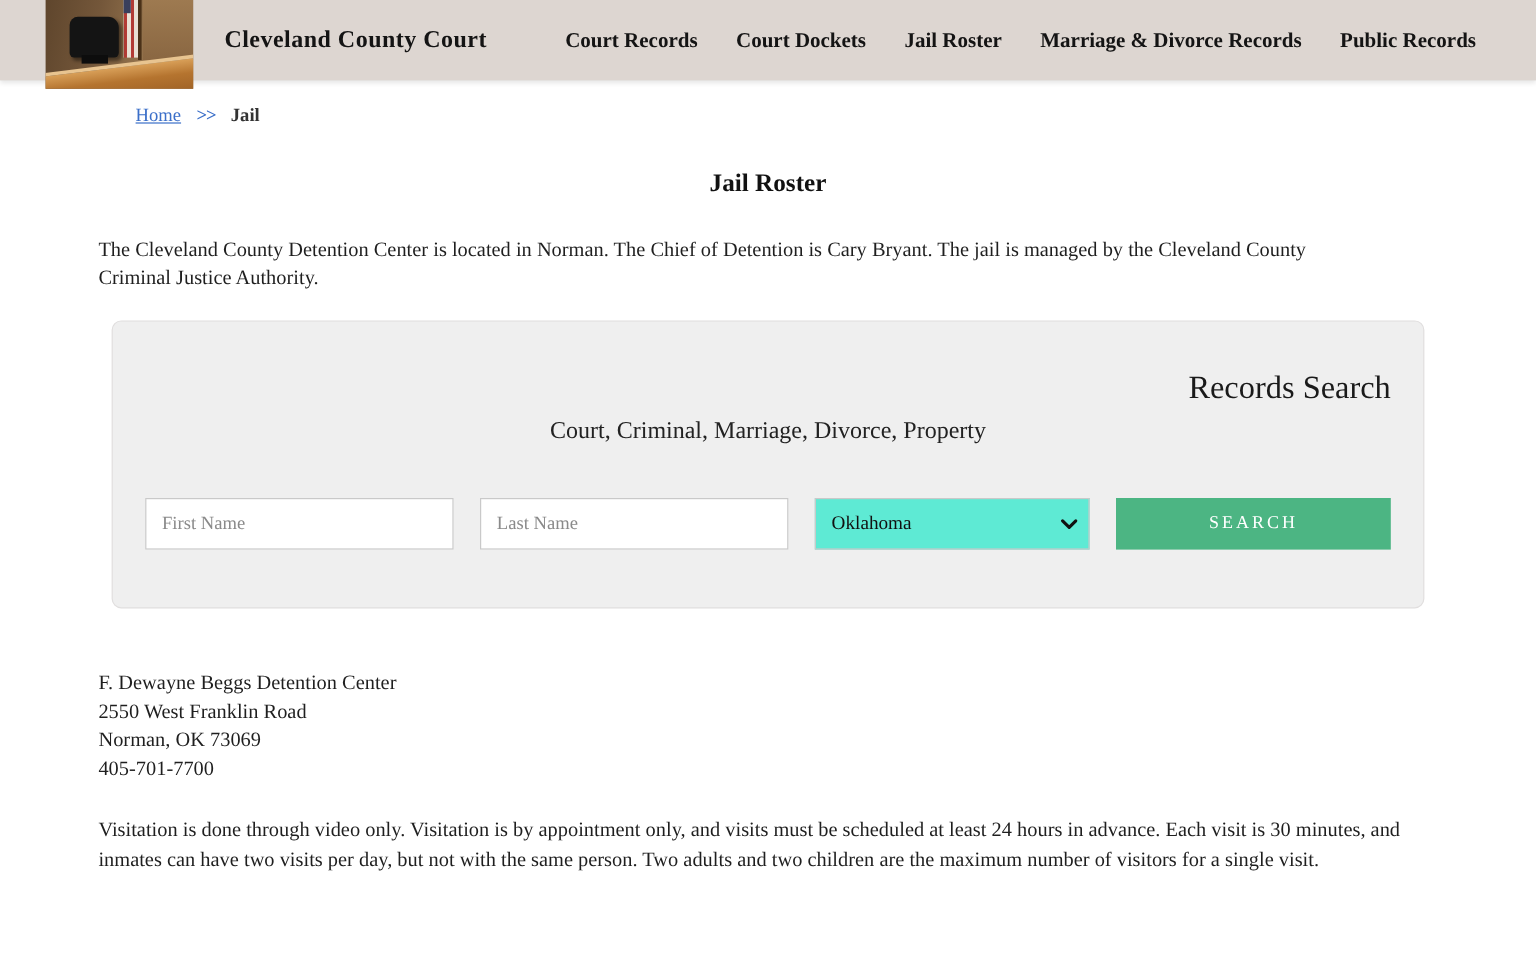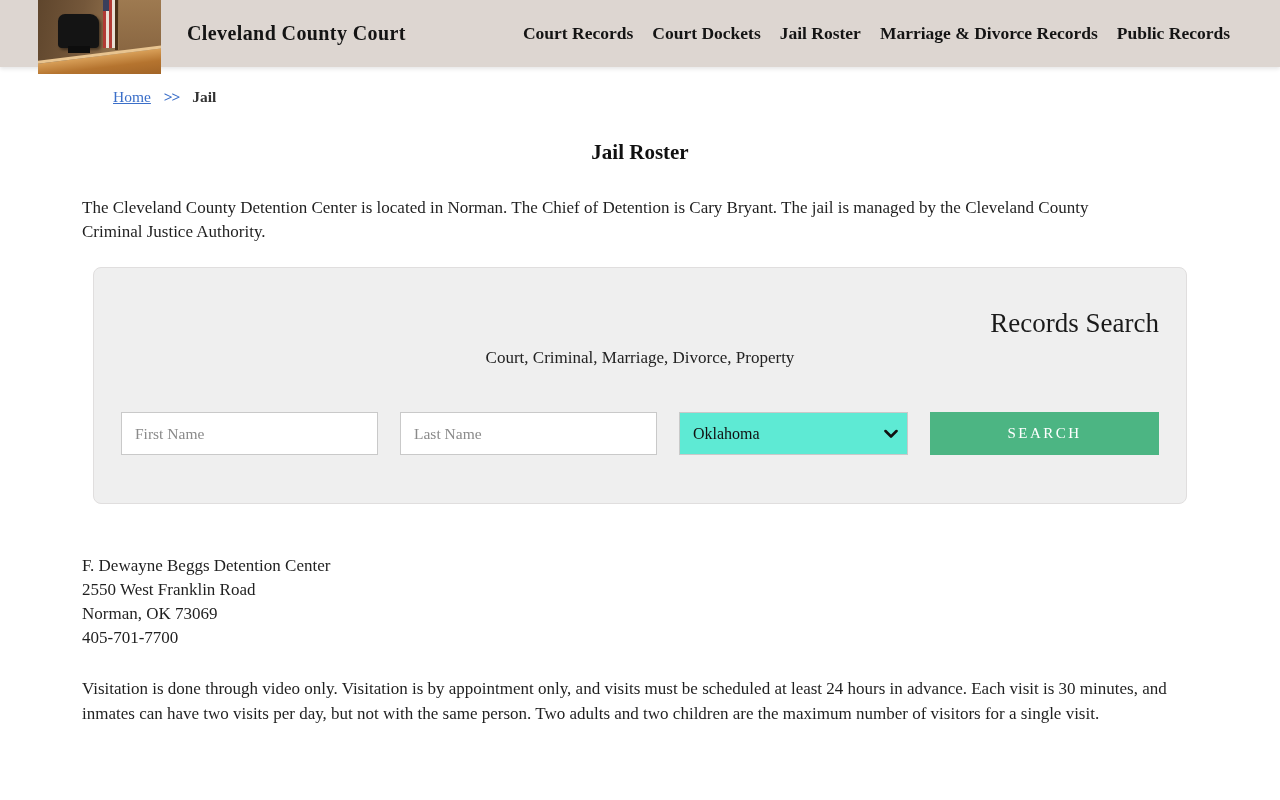--- a/index.html
+++ b/index.html
@@ -17,38 +17,38 @@
           background:#141414; border-radius:7px 9px 4px 4px; box-shadow:2px 2px 3px rgba(0,0,0,.45); }
   .logo .chair-base { position:absolute; left:24%; top:66%; width:18%; height:8%; background:#0d0d0d; }
   .logo .flag { position:absolute; left:53%; top:6%; width:13px; height:62%;
           background:repeating-linear-gradient(90deg,#b23b35 0 3px,#e9e0d4 3px 6px); }
   .logo .flag-union { position:absolute; left:53%; top:6%; width:6px; height:16%; background:#3a3f5c; }
   .logo .pole { position:absolute; left:63%; top:0; width:3px; height:70%; background:#4a3118; }
   .logo .bench { position:absolute; left:-8%; bottom:-26%; width:120%; height:52%;
           background:linear-gradient(180deg,#d89f58 0%,#b5742f 30%,#8e541e 100%);
           transform:rotate(-7deg); border-top:3px solid #e8c490; }
   .site-title { margin-left:26px; font-size:20px; font-weight:bold; letter-spacing:.4px; color:#141414; }
-  .nav { margin-left:auto; margin-right:50px; display:flex; gap:19px; }
+  .nav { margin-left:auto; margin-right:50px; display:flex; gap:32px; }
   .nav a { font-size:17.5px; font-weight:bold; color:#141414; text-decoration:none; cursor:pointer; }
 
   
   .breadcrumb { margin:21px 0 0 113px; font-size:15.5px; }
   .breadcrumb .home { color:#3b6fc9; text-decoration:underline; cursor:pointer; }
   .breadcrumb .sep { color:#3b6fc9; margin:0 9px; font-weight:bold; letter-spacing:-1px; }
   .breadcrumb .current { color:#333; font-weight:bold; }
 
   
   .page-title { text-align:center; margin-top:34px; font-size:21px; font-weight:bold; color:#111; }
   .intro { margin:31px 0 0 82px; width:1068px; font-size:17px; line-height:24px; color:#1f1f1f; }
 
   
   .panel { margin:23px 0 0 93px; width:1094px; background:#efefef;
            border:1px solid #e0dede; border-radius:8px; padding:27px 27px 48px 27px; }
   .panel-title { text-align:right; font-size:27px; margin-top:13px; color:#1a1a1a; }
-  .panel-subtitle { text-align:center; font-size:17px; margin-top:9px; color:#222; }
+  .panel-subtitle { text-align:center; font-size:20px; margin-top:9px; color:#222; }
   .form-row { display:flex; gap:22px; margin-top:44px; }
   .form-row > * { flex:1 1 0; height:43px; }
   .text-input { border:1px solid #c9c9c9; background:#fff; padding:0 13px;
                 font-family:"Liberation Serif", serif; font-size:15.5px; color:#333; outline:none; }
   .text-input::placeholder { color:#8a8a8a; opacity:1; }
   .select-wrap { position:relative; }
   .select-wrap select { width:100%; height:100%; border:1px solid #c9c9c9; background:#5eead4;
                 -webkit-appearance:none; appearance:none; padding:0 13px;
                 font-family:"Liberation Serif", serif; font-size:16px; color:#111; cursor:pointer; }
   .select-wrap .chev { position:absolute; right:10px; top:50%; transform:translateY(-50%);

